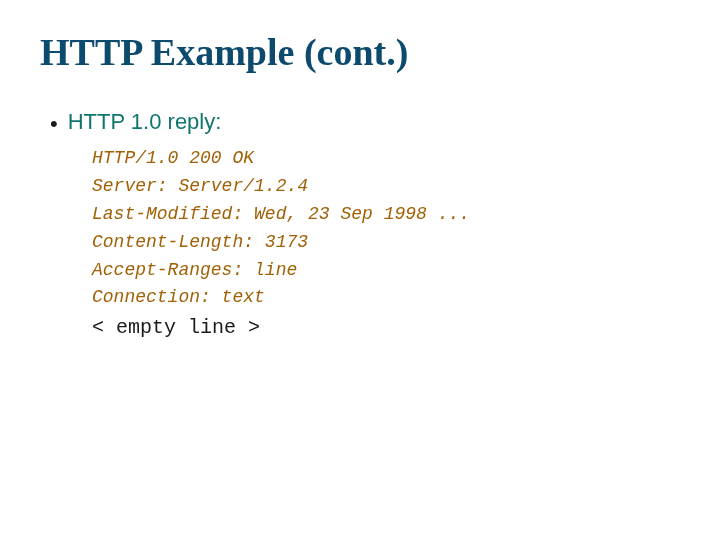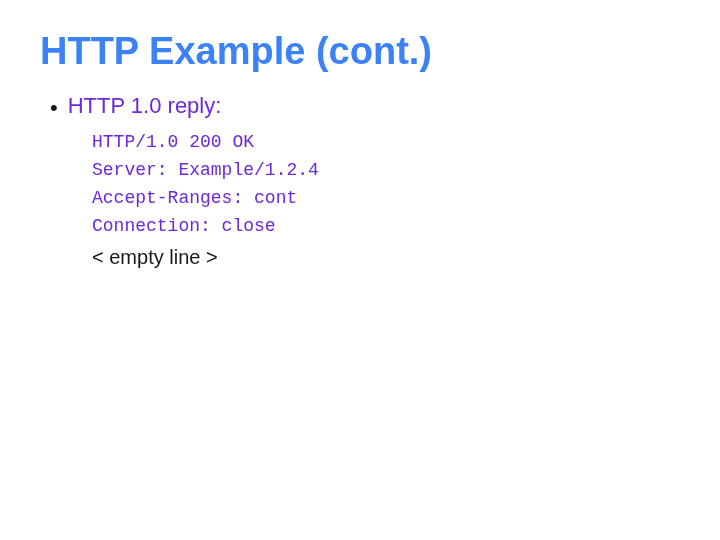--- a/index.html
+++ b/index.html
@@ -13,23 +13,23 @@
       height: 540px;
       background-color: #ffffff;
       font-family: Arial, sans-serif;
       padding: 30px 40px;
       overflow: hidden;
     }
 
     .title {
       font-size: 38px;
       font-weight: bold;
-      color: #3b82f6;
-      margin-bottom: 20px;
-      font-family: Liberation Sans, sans-serif;
+      color: #0c4a6e;
+      margin-bottom: 35px;
+      font-family: Liberation Serif, serif;
     }
 
     .bullet-section {
       margin-left: 10px;
     }
 
     .bullet-item {
       display: flex;
       align-items: flex-start;
       margin-bottom: 8px;
@@ -37,60 +37,63 @@
 
     .bullet-dot {
       font-size: 22px;
       margin-right: 10px;
       margin-top: 2px;
       color: #1a1a1a;
     }
 
     .bullet-label {
       font-size: 22px;
-      color: #6d28d9;
+      color: #0f766e;
       font-family: Arial, sans-serif;
     }
 
     .code-block {
       margin-left: 42px;
       margin-top: 6px;
       font-family: 'Courier New', Courier, monospace;
       font-size: 18px;
-      color: #6d28d9;
+      color: #a16207;
       line-height: 1.55;
+      font-style: italic;
     }
 
     .code-line {
       display: block;
       white-space: pre;
     }
 
     .plain-text-block {
       margin-left: 42px;
-      font-family: Liberation Sans, sans-serif;
+      font-family: Liberation Mono, monospace;
       font-size: 20px;
       color: #1a1a1a;
       line-height: 1.6;
     }
   </style>
 </head>
 <body>
 
 <h1 class="title">HTTP Example (cont.)</h1>
 
 <div class="bullet-section">
   <div class="bullet-item">
     <span class="bullet-dot">•</span>
     <span class="bullet-label">HTTP 1.0 reply:</span>
   </div>
 
   <div class="code-block">
     <span class="code-line">HTTP/1.0 200 OK</span>
-    <span class="code-line">Server: Example/1.2.4</span>
-    <span class="code-line">Accept-Ranges: cont</span>
-    <span class="code-line">Connection: close</span>
+    <span class="code-line">Server: Server/1.2.4</span>
+    <span class="code-line">Last-Modified: Wed, 23 Sep 1998 ...</span>
+    <span class="code-line">Content-Length: 3173</span>
+    <span class="code-line">Accept-Ranges: line</span>
+    <span class="code-line">Connection: text</span>
   </div>
 
   <div class="plain-text-block">
     <div>&lt; empty line &gt;</div>
   </div>
 </div>
 
 </body></html>

